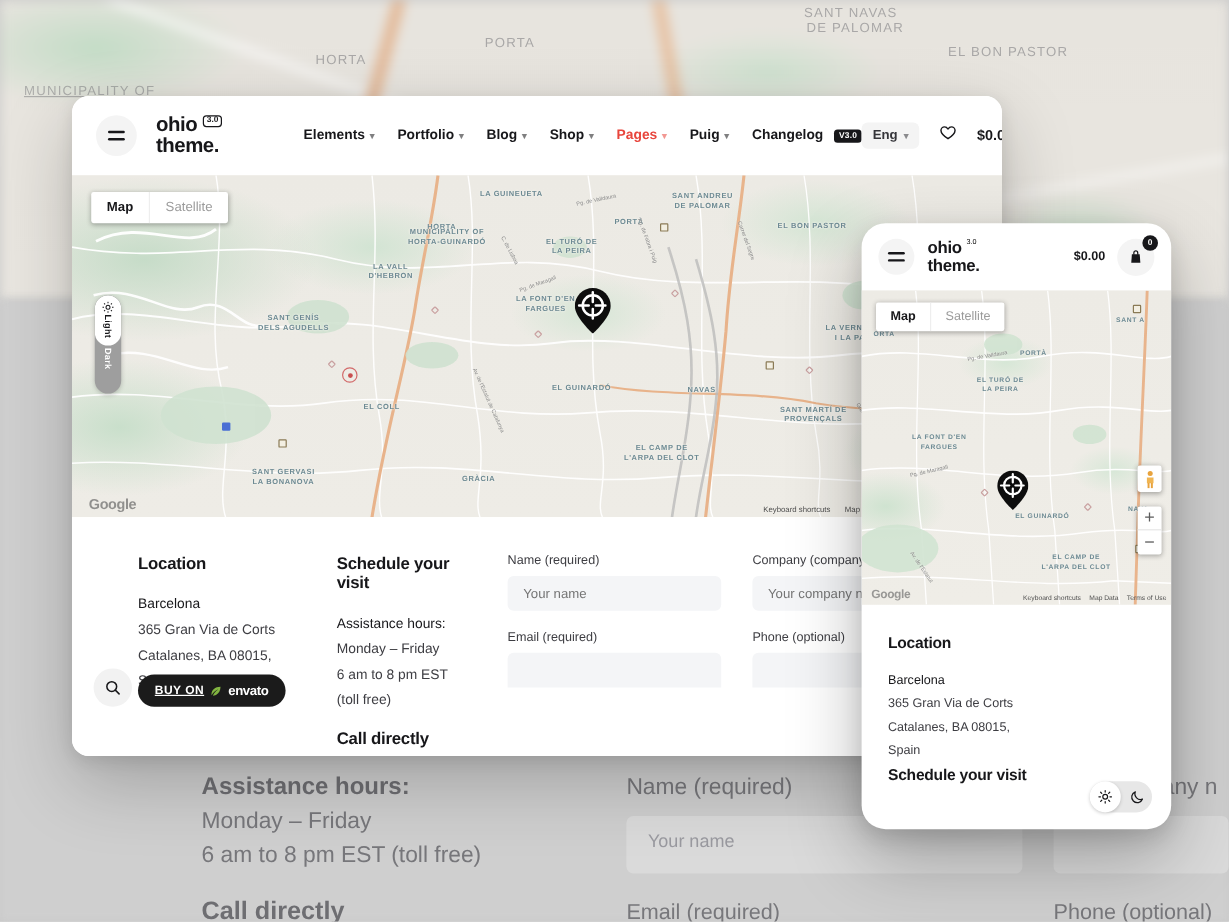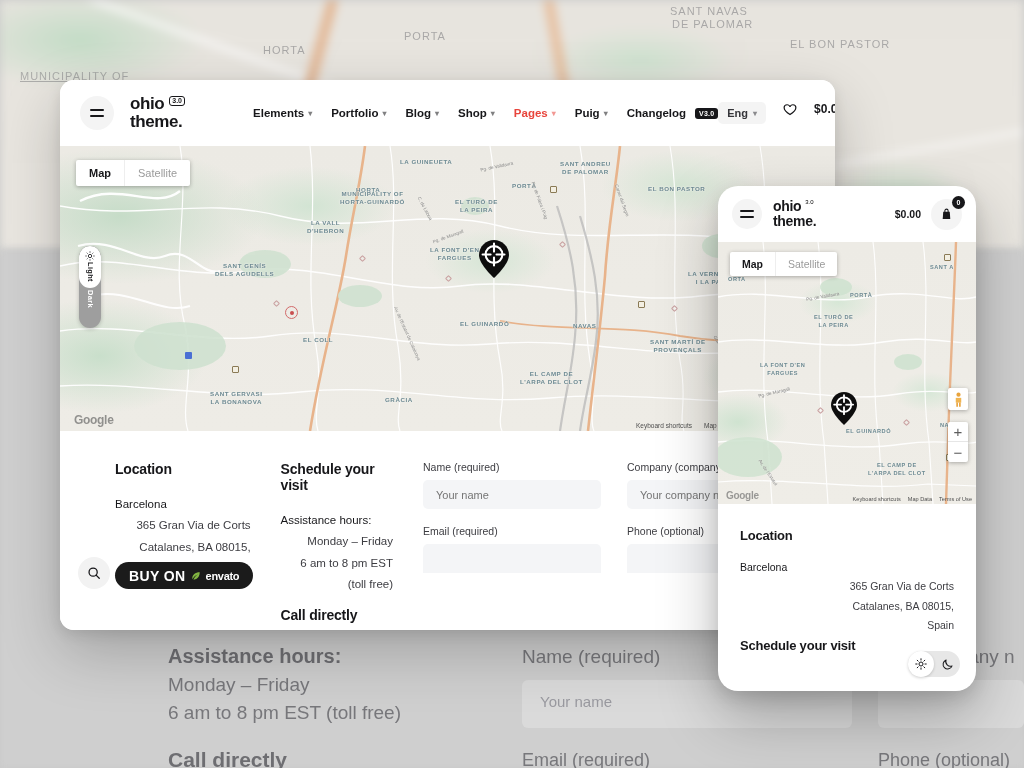--- a/index.html
+++ b/index.html
@@ -91,21 +91,21 @@
     font-size: 11.5px; font-weight: 700; color: #17171a;
     display:flex; align-items:center; gap:4px; cursor:pointer; white-space:nowrap;
   }
   .nav-item.accent { color: #e8453c; }
   .chev { font-size: 8px; opacity:.55; }
   .badge-ver {
     background:#17171a; color:#fff; font-size:7px; font-weight:800;
     padding: 2px 4px; border-radius: 3px; margin-left:5px; letter-spacing:.2px;
   }
 
-  .hdr-right { margin-left:auto; display:flex; align-items:flex-start; gap: 16px; }
+  .hdr-right { margin-left:auto; display:flex; align-items:center; gap: 16px; }
   .lang {
     background:#f4f4f4; border-radius:5px; padding: 5px 9px;
     font-size:11px; font-weight:600; color:#35353a;
     display:flex; align-items:center; gap:5px; cursor:pointer;
   }
   .price { font-size:12px; font-weight:700; color:#17171a;}
   .bagbtn {
     position:relative; width:36px; height:36px; border-radius:50%;
     background:#f4f4f4; display:flex; align-items:center; justify-content:center;
     cursor:pointer;
@@ -200,21 +200,21 @@
     background:#f3efe2; border-radius:1px;
   }
   .bluebox{position:absolute;width:7px;height:7px;background:#4a6fd4;border-radius:1px;}
 
   
   .content { padding: 30px 0 0 55px; position:relative; height:199px; background:#fff;}
   .cols { display:flex; }
   .col { padding-right: 30px; }
   .h3 { font-size:14px; font-weight:800; color:#17171a; letter-spacing:-.2px; margin-bottom:17px;}
   .b { font-size:11.5px; font-weight:400; color:#17171a; line-height:1.85;}
-  .p { font-size:11.5px; color:#3d3d42; line-height:1.85;text-align:right;}
+  .p { font-size:11.5px; color:#3d3d42; line-height:1.85;}
   .spacer{height:12px;}
 
   .formrow { display:flex; gap:26px; }
   .fgroup { width: 178px; }
   .flabel { font-size:10.5px; color:#3d3d42; margin-bottom:7px; display:block;}
   .finput {
     width:100%; height:29px; background:#f4f5f7; border:none; border-radius:5px;
     padding:0 13px; font-size:11px; color:#a0a0a8;
     font-family:"Liberation Sans", sans-serif;
   }
@@ -223,21 +223,21 @@
   .searchfab {
     position:absolute; left:18px; bottom:41px;
     width:32px;height:32px;border-radius:50%;background:#f2f2f2;
     display:flex;align-items:center;justify-content:center;cursor:pointer; z-index:8;
   }
   .envato {
     position:absolute; left:55px; bottom:41px;
     height:27px; padding:0 14px; border-radius:14px; background:#1b1b1b;
     display:flex;align-items:center;gap:5px;cursor:pointer; z-index:8;
   }
-  .envato .t { color:#fff; font-size:14px; font-weight:700; letter-spacing:.4px;}
+  .envato .t { color:#fff; font-size:10px; font-weight:700; letter-spacing:.4px;text-decoration:underline;}
   .envato .leaf { width:10px;height:10px; }
   .envato .e { color:#fff; font-size:11px; font-weight:700; letter-spacing:-.3px;}
 
   
   .mob {
     position:absolute; left:718px; top:186px;
     width:258px; height:505px;
     background:#fff; border-radius:20px;
     box-shadow:0 24px 60px rgba(0,0,0,.28), 0 6px 18px rgba(0,0,0,.12);
     overflow:hidden; z-index:9;

